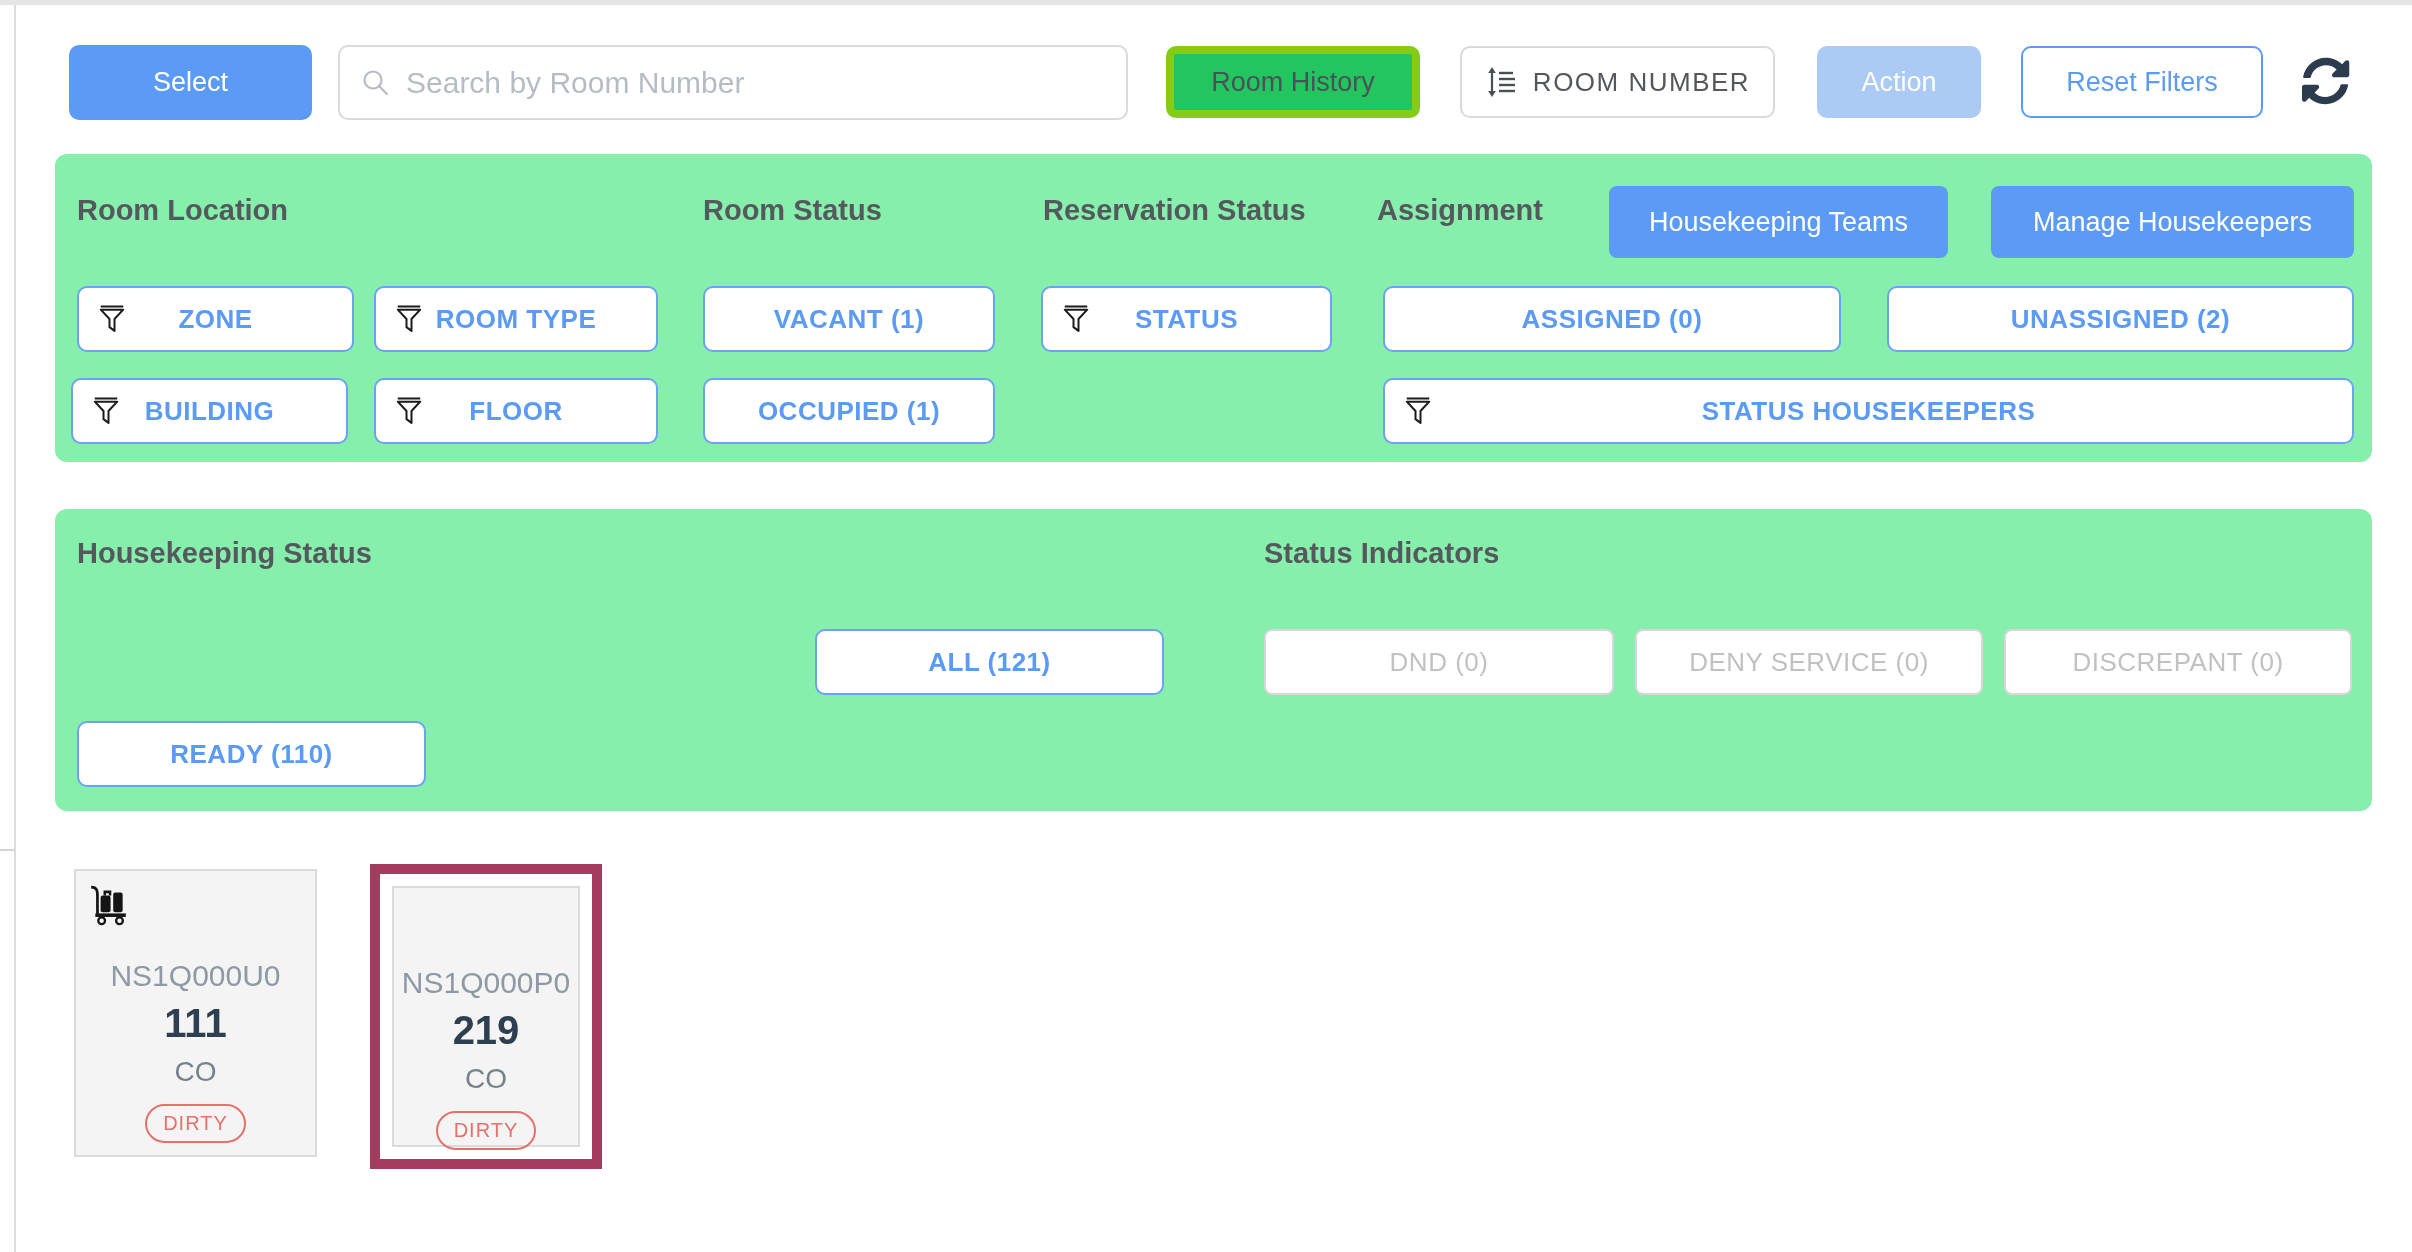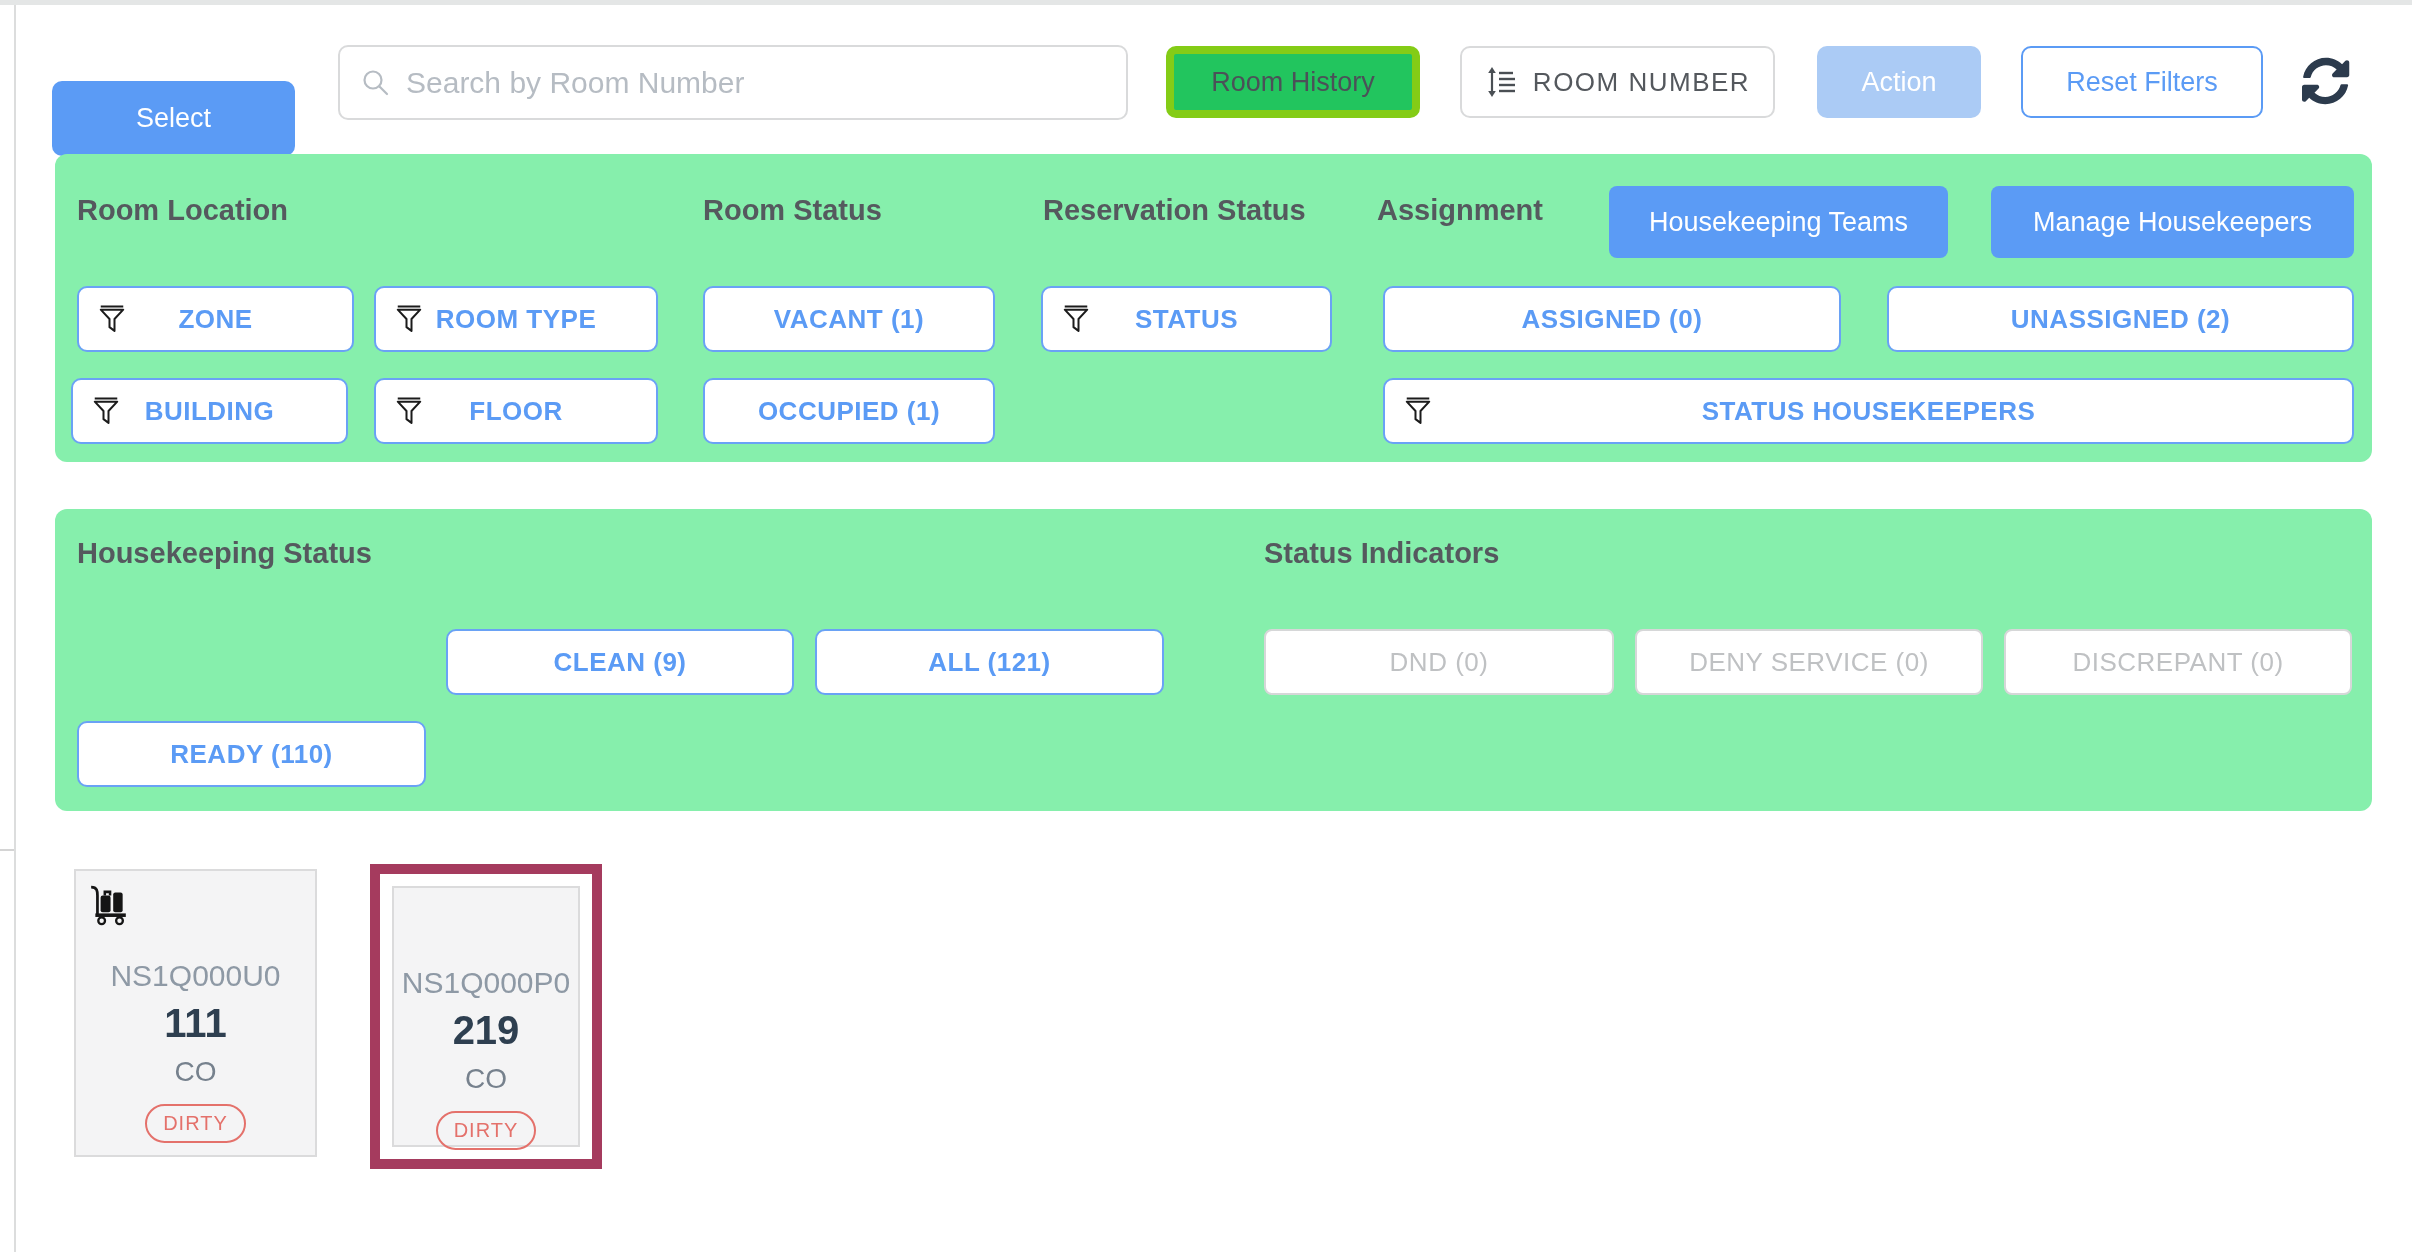--- a/index.html
+++ b/index.html
@@ -6,21 +6,21 @@
   html,body { background:#ffffff; }
   body { font-family:"Liberation Sans", sans-serif; }
   .page { position:relative; width:2412px; height:1252px; background:#ffffff; overflow:hidden; }
 
   .top-hairline { position:absolute; left:0; top:0; width:2412px; height:5px; background:#e4e6e6; }
   .left-hairline { position:absolute; left:14px; top:5px; width:2px; height:1247px; background:#dcdddd; }
   .left-tick { position:absolute; left:0; top:849px; width:14px; height:2px; background:#d4d4d4; }
 
   
   .btn { position:absolute; display:flex; align-items:center; justify-content:center; cursor:pointer; border:none; background:none; font-family:"Liberation Sans", sans-serif; }
-  .btn-select { left:52px; top:45px; width:243px; height:75px; background:#5b9bf5; border-radius:10px; color:#ffffff; font-size:27px; font-weight:500;margin-top:36px; }
+  .btn-select { left:69px; top:45px; width:243px; height:75px; background:#5b9bf5; border-radius:10px; color:#ffffff; font-size:27px; font-weight:500; }
   .search-wrap { position:absolute; left:338px; top:45px; width:790px; height:75px; background:#ffffff; border:2px solid #d9dadb; border-radius:10px; display:flex; align-items:center; padding:0 20px; }
   .search-wrap input { flex:1; border:none; outline:none; font-size:30px; color:#555a5f; margin-left:14px; background:transparent; font-family:"Liberation Sans", sans-serif; }
   .search-wrap input::placeholder { color:#b6bcc3; }
   .btn-room-history { left:1166px; top:46px; width:254px; height:72px; background:#22c55e; border:8px solid #84cc16; border-radius:10px; color:#4b5158; font-size:27px; font-weight:500; }
   .btn-sort { left:1460px; top:46px; width:315px; height:72px; background:#ffffff; border:2px solid #d9dadb; border-radius:10px; color:#54585d; font-size:26px; font-weight:500; letter-spacing:1.5px; gap:14px; }
   .btn-action { left:1817px; top:46px; width:164px; height:72px; background:#abcbf5; border-radius:10px; color:#ffffff; font-size:27px; font-weight:500; cursor:default; }
   .btn-reset { left:2021px; top:46px; width:242px; height:72px; background:#ffffff; border:2px solid #5b9bf5; border-radius:10px; color:#5b9bf5; font-size:27px; font-weight:500; }
   .refresh-wrap { position:absolute; left:2302px; top:57px; width:48px; height:48px; cursor:pointer; }
 
   
@@ -163,23 +163,20 @@
         </svg>
       </span>
       <span>STATUS HOUSEKEEPERS</span>
     </button>
   </div>
 
   <div class="panel panel-2">
     <div class="panel-title" style="left:22px; top:28px;">Housekeeping Status</div>
     <div class="panel-title" style="left:1209px; top:28px;">Status Indicators</div>
 
-    <button class="fbtn" style="left:391px; top:120px; width:348px;">
-      <span>CLEAN (9)</span>
-    </button>
     <button class="fbtn" style="left:760px; top:120px; width:349px;">
       <span>ALL (121)</span>
     </button>
     <button class="fbtn" style="left:22px; top:212px; width:349px;">
       <span>READY (110)</span>
     </button>
 
     <button class="ind-btn" style="left:1209px; top:120px; width:350px;">
       <span>DND (0)</span>
     </button>

